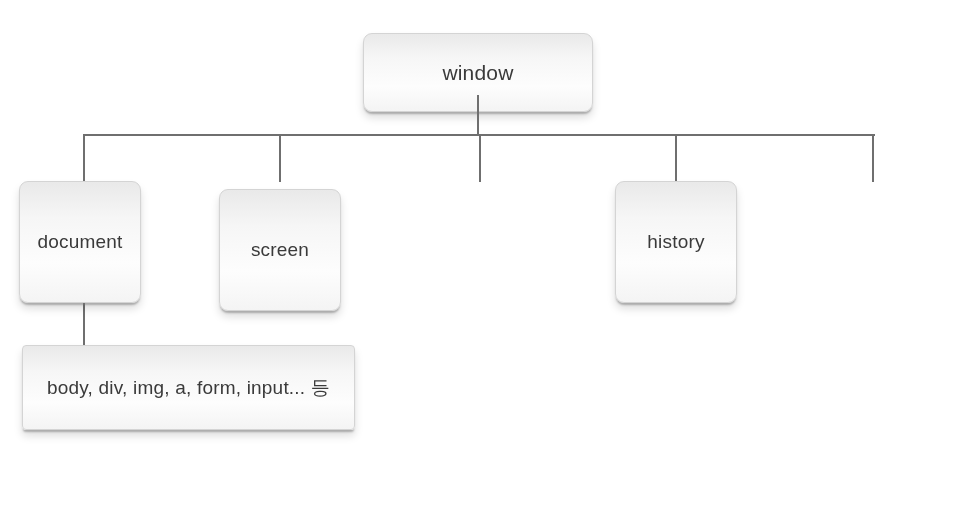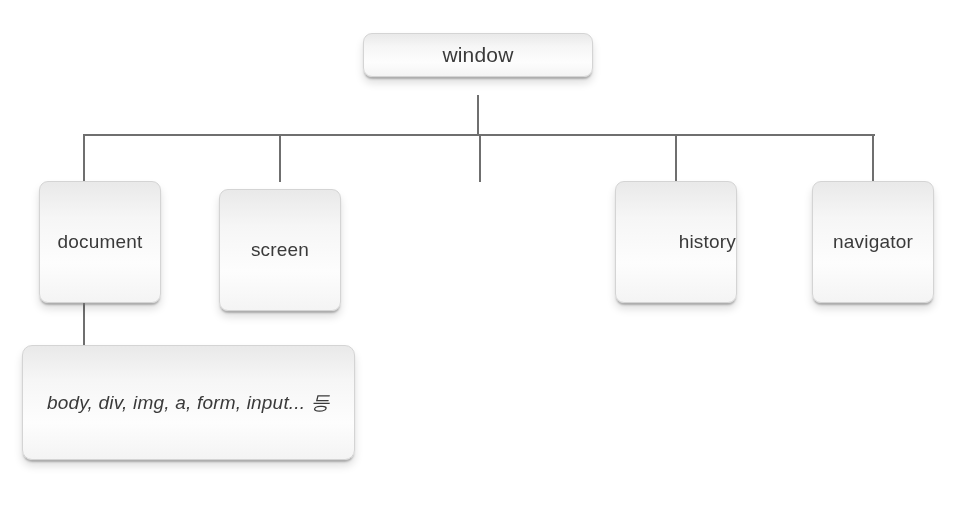--- a/index.html
+++ b/index.html
@@ -30,31 +30,31 @@
     background: linear-gradient(180deg, #e9e9e9 0%, #f6f6f6 30%, #fdfdfd 68%, #f4f4f4 100%);
     box-shadow: 0 3px 2px -1px rgba(125,125,125,0.55), 0 6px 9px rgba(0,0,0,0.13);
     color: #3a3a3a;
   }
   .node .label {
     font-size: 19px;
     letter-spacing: 0.2px;
     text-align: center;
     white-space: nowrap;
   }
-  .node-root { left: 363px; top: 33px; width: 230px; height: 44px; }
+  .node-root { left: 363px; top: 33px; width: 230px; height: 79px; }
   .node-root .label { font-size: 21px; }
 
   .node-child { top: 181px; width: 122px; height: 122px; }
-  .node-document  { left: 39px;  }
+  .node-document  { left: 19px;  }
   .node-screen    { left: 219px; margin-top: 8px; }
   .node-location  { left: 419px; }
-  .node-history   { left: 615px; justify-content: flex-end; }
+  .node-history   { left: 615px; }
   .node-navigator { left: 812px; }
 
-  .node-leaf { left: 22px; top: 345px; width: 333px; height: 115px; border-radius: 10px; font-style: italic; }
+  .node-leaf { left: 22px; top: 345px; width: 333px; height: 85px; border-radius: 4px; }
   .node-leaf .label { font-size: 19px; }
 
   
   .stem-root      { left: 477px; top: 95px;  width: 2px;   height: 41px; }
   .bus            { left: 83px;  top: 134px; width: 792px; height: 2px;  }
   .drop           { top: 136px;  width: 2px; height: 46px; }
   .drop-document  { left: 83px;  }
   .drop-screen    { left: 279px; }
   .drop-location  { left: 479px; }
   .drop-history   { left: 675px; }
@@ -81,21 +81,18 @@
 
   <div class="node node-child node-document">
     <span class="label">document</span>
   </div>
   <div class="node node-child node-screen">
     <span class="label">screen</span>
   </div>
   <div class="node node-child node-history">
     <span class="label">history</span>
   </div>
-  <div class="node node-child node-navigator">
-    <span class="label">navigator</span>
-  </div>
 
   <div class="node node-leaf">
     <span class="label">body, div, img, a, form, input... 등</span>
   </div>
 
 </div>
 
 </body></html>

